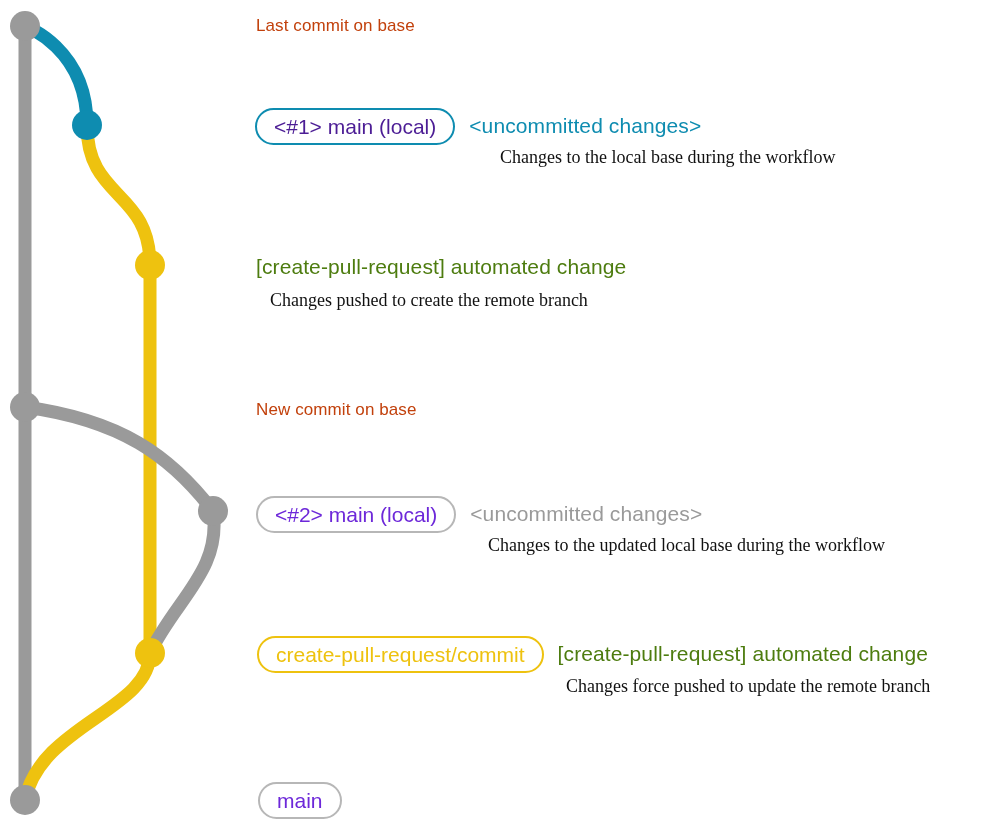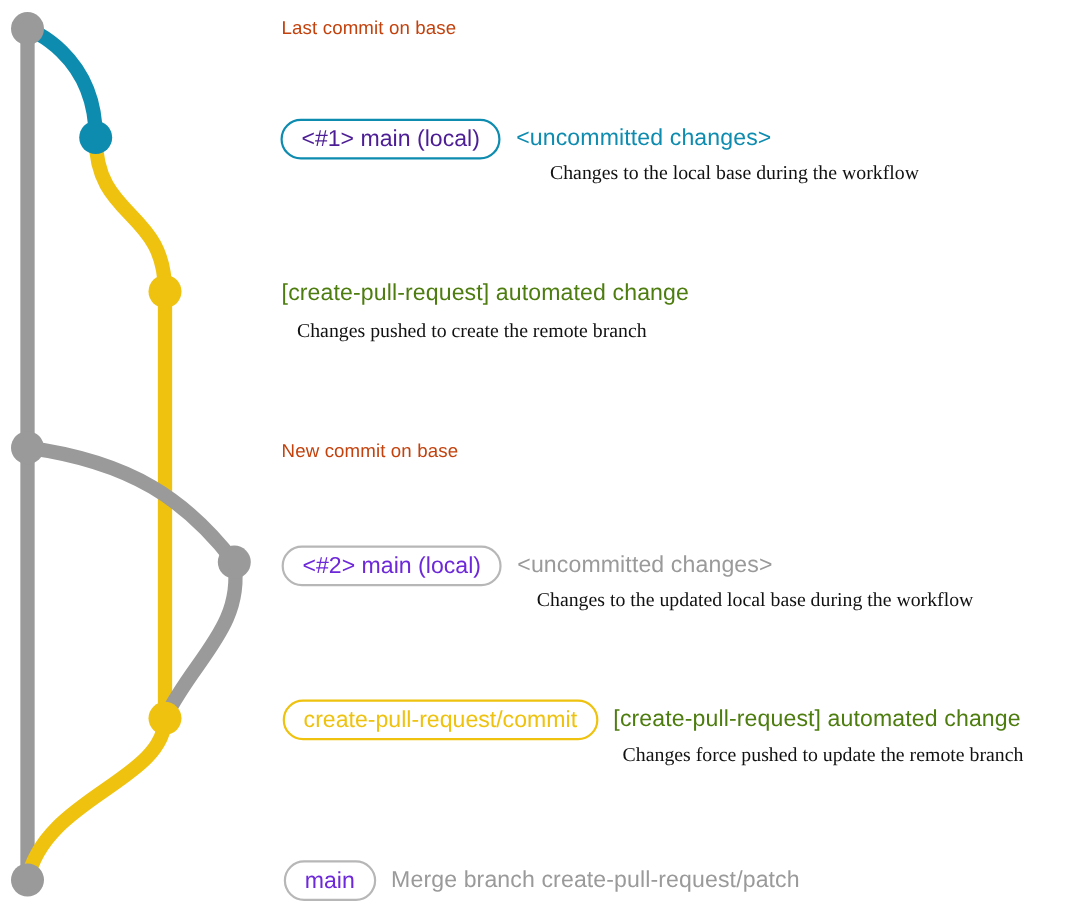--- a/index.html
+++ b/index.html
@@ -138,16 +138,15 @@
   <div class="row" style="left:257px; top:635px; height:38px;">
     <span class="pill yellow">create-pull-request/commit</span>
     <span class="pill-gap"></span>
     <span class="subject yellow">[create-pull-request] automated change</span>
   </div>
   <div class="desc" style="left:566px; top:676px;">Changes force pushed to update the remote branch</div>
 
   <div class="row" style="left:258px; top:781px; height:38px;">
     <span class="pill gray">main</span>
     <span class="pill-gap"></span>
-    <span class="subject gray">Merge branch create-pull-request/patch</span>
   </div>
 
 </div>
 
 </body></html>

